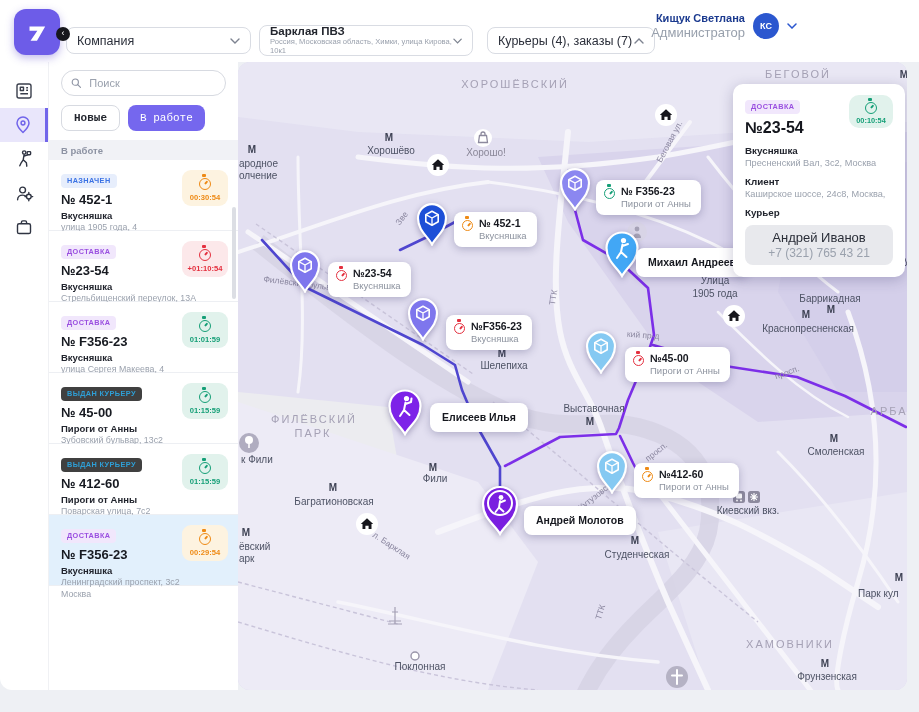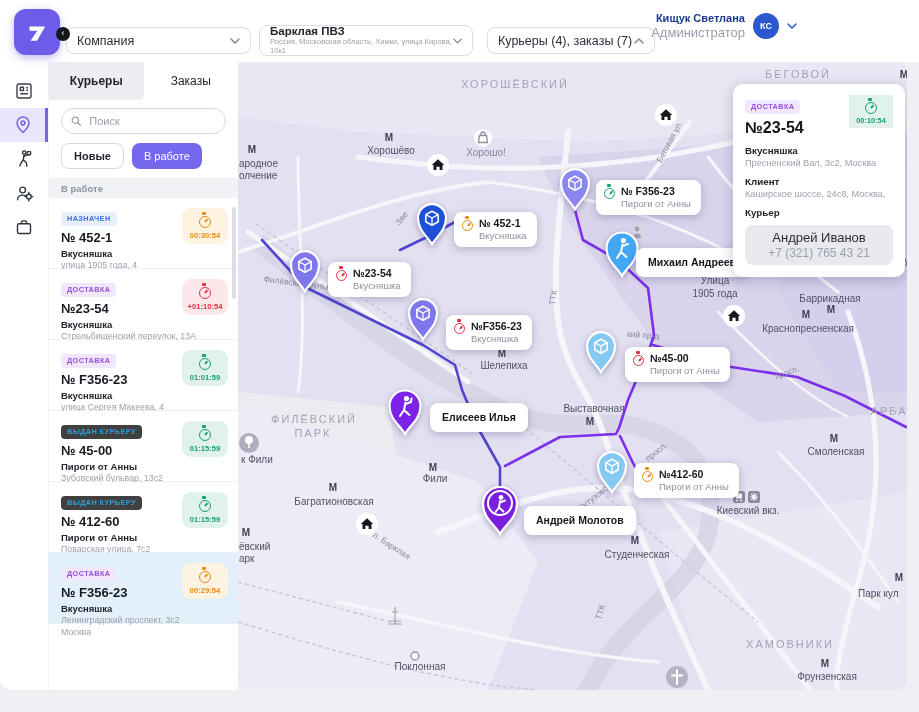--- a/index.html
+++ b/index.html
@@ -36,21 +36,21 @@
   
   .panel{position:absolute;left:48px;top:62px;width:190px;height:628px;background:#fff;z-index:30;border-left:1px solid #f0f1f4;box-sizing:border-box;}
   .tabs{display:flex;height:38px;}
   .tab{flex:1;display:flex;align-items:center;justify-content:center;font-size:12px;color:#23262e;cursor:pointer;}
   .tab.active{background:#ededf1;font-weight:bold;border-radius:0 0 6px 0;}
   .searchbox{margin:8px 12px 0;height:26px;border:1px solid #d7dae1;border-radius:13px;display:flex;align-items:center;
         padding:1px 9px;gap:6px;box-sizing:border-box;}
   .searchbox input{border:none;outline:none;font-size:11px;color:#2b2f3a;width:100%;font-family:inherit;background:transparent;}
   .searchbox input::placeholder{color:#9aa1ad;}
   .filters{display:flex;gap:8px;margin:9px 12px 0;}
-  .fbtn{height:26px;border-radius:8px;font-size:11px;display:flex;align-items:center;padding:0 12px;cursor:pointer;box-sizing:border-box;}
+  .fbtn{height:26px;border-radius:8px;font-size:11px;display:flex;align-items:center;padding:0 12px;cursor:pointer;box-sizing:border-box;font-family:Liberation Mono, monospace;}
   .fbtn.ghost{border:1px solid #d7dae1;background:#fff;color:#23262e;font-weight:bold;}
   .fbtn.solid{background:#7567ee;color:#fff;}
   .sect{margin-top:9px;height:20px;background:#f1f2f6;display:flex;align-items:center;padding-left:12px;
         font-size:9.5px;font-weight:bold;color:#8d93a3;}
   .order{position:relative;padding:9px 12px 8px;border-bottom:1px solid #edeff3;height:71px;box-sizing:border-box;cursor:pointer;background:#fff;}
   .order.selected{background:#e2f0fc;}
   .badge{display:inline-block;font-size:7.3px;font-weight:bold;letter-spacing:.4px;padding:2.5px 6px;border-radius:4px;}
   .b-assigned{color:#3b72e4;background:#e7eefc;}
   .b-delivery{color:#9a4fe0;background:#f1e7fc;}
   .b-given{color:#2e9fd6;background:#404040;}
@@ -81,21 +81,21 @@
         display:flex;gap:6px;padding:5px 10px 5px 8px;align-items:flex-start;z-index:16;cursor:pointer;}
   .chip .clock{width:9px;height:9px;}
   .chip-title{font-size:10.5px;font-weight:bold;color:#16181f;line-height:1.25;white-space:nowrap;}
   .chip-sub{font-size:9.5px;color:#8d939f;line-height:1.25;white-space:nowrap;}
   .chip-name{padding:8px 12px;}
   
   .info-card{position:absolute;left:495px;top:22px;width:172px;background:#fff;border-radius:10px;
         box-shadow:0 3px 14px rgba(40,35,90,.25);padding:11px 12px 12px;box-sizing:border-box;z-index:20;}
   .ic-head{position:relative;}
   .ic-num{font-size:16px;font-weight:bold;color:#14161d;margin-top:5px;}
-  .ic-timer{position:absolute;right:0;top:0;width:44px;padding:4px 0 3px;border-radius:0;display:flex;
+  .ic-timer{position:absolute;right:0;top:0;width:44px;padding:4px 0 3px;border-radius:10px;display:flex;
         flex-direction:column;align-items:center;gap:2px;font-size:7.4px;font-weight:bold;}
   .ic-label{font-size:9.8px;font-weight:bold;color:#22252e;margin-top:8px;}
   .ic-gray{font-size:9.2px;color:#9aa1ad;margin-top:2px;}
   .ic-btn{margin-top:7px;background:#e8e9ed;border-radius:8px;text-align:center;padding:5px 4px;cursor:pointer;}
   .ic-btn-name{font-size:13px;color:#2a2e38;}
   .ic-btn-phone{font-size:12px;color:#9aa1ad;margin-top:1px;}
 </style>
 </head>
 <body>
 
@@ -184,24 +184,20 @@
     <svg width="20" height="20" viewBox="0 0 20 20">
       <g fill="none" stroke="#2f3442" stroke-width="1.4" stroke-linejoin="round">
         <rect x="3.5" y="6.8" width="13" height="9.7" rx="1.6"></rect>
         <path d="M7.4 6.8 V5.4 a1.5 1.5 0 0 1 1.5-1.5 h2.2 a1.5 1.5 0 0 1 1.5 1.5 V6.8"></path>
       </g>
     </svg>
   </div>
 </div>
 
 <div class="panel">
-  <div class="tabs">
-    <div class="tab active">Курьеры</div>
-    <div class="tab">Заказы</div>
-  </div>
   <div class="searchbox">
     <svg width="12" height="12" viewBox="0 0 12 12">
       <circle cx="5" cy="5" r="3.6" fill="none" stroke="#8d93a3" stroke-width="1.3"></circle>
       <path d="M7.8 7.8 L11 11" stroke="#8d93a3" stroke-width="1.3" stroke-linecap="round"></path>
     </svg>
     <input placeholder="Поиск" style="">
   </div>
   <div class="filters">
     <div class="fbtn ghost">Новые</div>
     <div class="fbtn solid">В работе</div>

